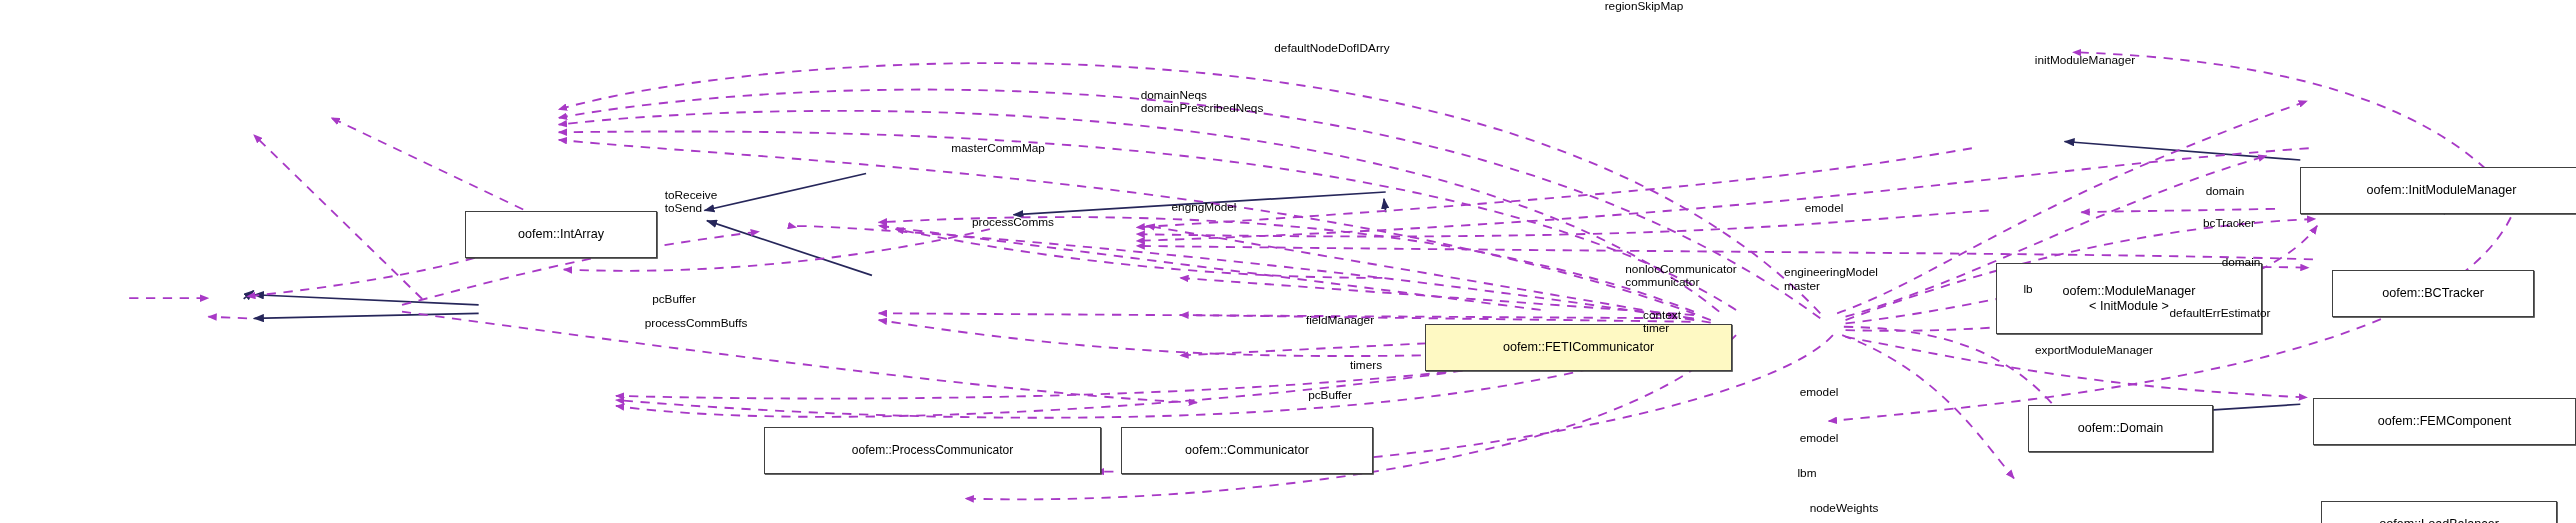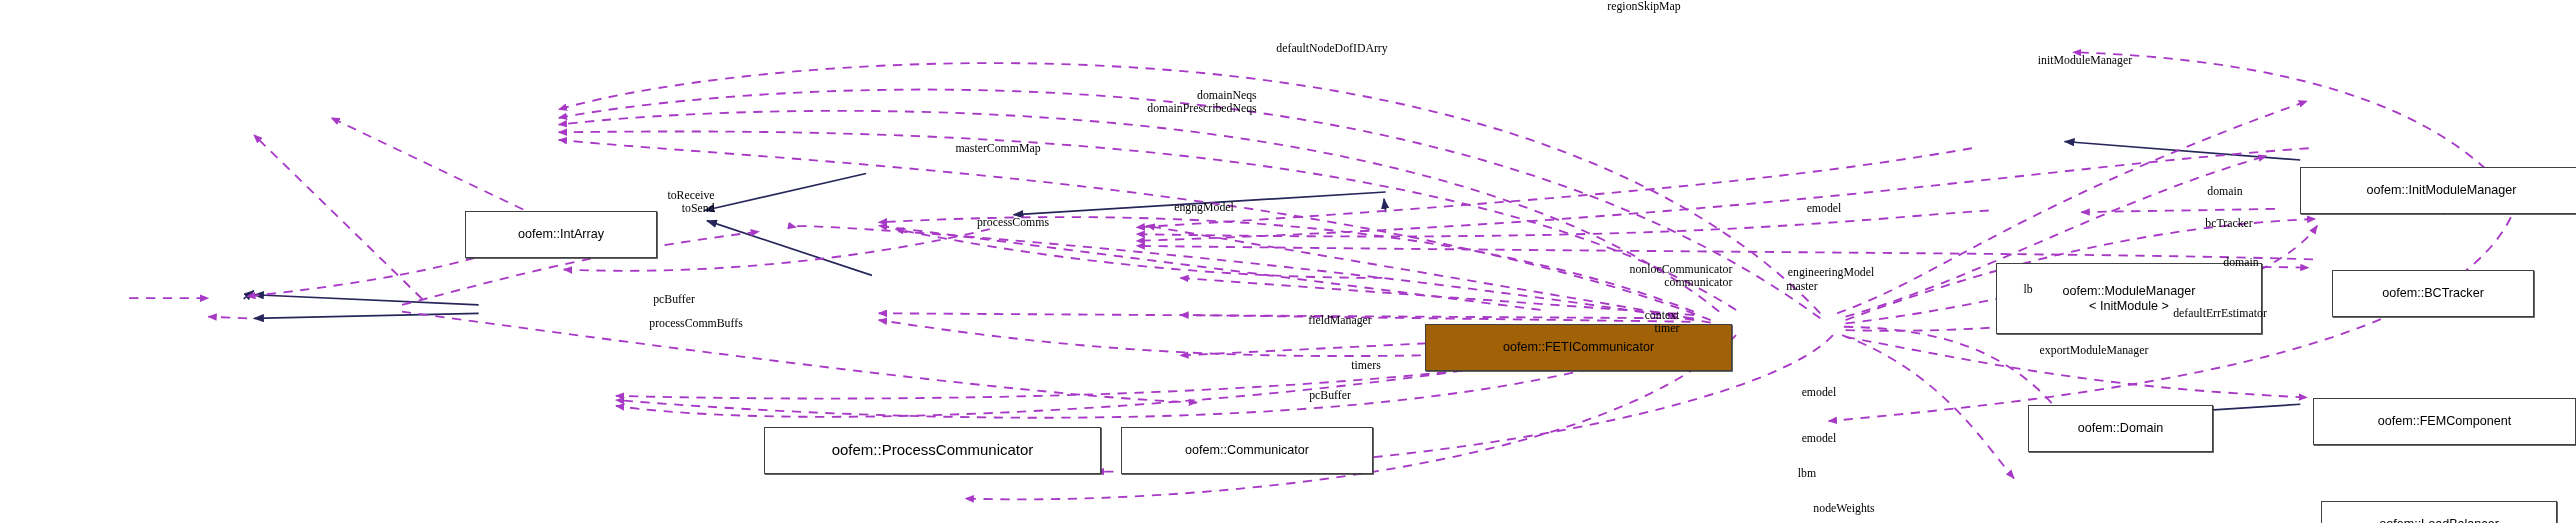--- a/index.html
+++ b/index.html
@@ -22,32 +22,31 @@
     line-height:1.08;
     display:flex;
     align-items:center;
     justify-content:center;
     text-align:center;
     white-space:pre;
     box-shadow:0.8px 0.8px 0 0 #404040;
     z-index:5;
     padding:0 5px;
   }
-  .node.current{background:#a16207;}
+  .node.current{background:#fef9c3;}
   .node.two-line{line-height:1.14;}
   .edge-label{
     position:absolute;
     font-size:11.8px;
     color:#000000;
     white-space:pre;
-    text-align:right;
+    text-align:left;
     line-height:1.12;
     z-index:6;
     transform:translateX(-50%);
-    font-family:Liberation Serif, serif;
   }
 </style>
 </head>
 <body>
 
 <div id="stage">
   <svg id="edges" viewBox="0 0 3056 621" xmlns="http://www.w3.org/2000/svg">
     <defs>
       <marker id="arrU" markerWidth="11" markerHeight="9" refX="10" refY="4.5" orient="auto" markerUnits="userSpaceOnUse">
         <path d="M0,0 L11,4.5 L0,9 z" fill="#a839c6"></path>
@@ -110,21 +109,21 @@
       <path d="M500,355 L300,160"></path>
       <path d="M476,362 C600,330 700,300 900,275"></path>
       <path d="M476,370 C700,400 1200,470 1420,478"></path>
       <path d="M656,266 L392,140"></path>
       <path d="M656,272 C600,300 500,330 292,352"></path>
       <path d="M152,354 L246,354"></path>
       <path d="M292,378 L246,376"></path>
     </g>
   </svg>
 <div class="node" style="left: 465px; top: 211px; width: 192px; height: 47px; font-size: 12.6px;">oofem::IntArray</div>
-    <div class="node" style="left: 764px; top: 427px; width: 337px; height: 47px; font-size: 15px;">oofem::ProcessCommunicator</div>
+    <div class="node" style="left: 764px; top: 427px; width: 337px; height: 47px; font-size: 12px;">oofem::ProcessCommunicator</div>
     <div class="node" style="left: 1121px; top: 427px; width: 252px; height: 47px; font-size: 12.6px;">oofem::Communicator</div>
     <div class="node current" style="left: 1425px; top: 324px; width: 307px; height: 47px; font-size: 12.6px;">oofem::FETICommunicator</div>
     <div class="node two-line" style="left: 1996px; top: 263px; width: 266px; height: 71px; font-size: 12.6px;">oofem::ModuleManager
 &lt; InitModule &gt;</div>
     <div class="node" style="left: 2028px; top: 405px; width: 185px; height: 47px; font-size: 12.6px;">oofem::Domain</div>
     <div class="node" style="left: 2300px; top: 167px; width: 283px; height: 47px; font-size: 12.6px;">oofem::InitModuleManager</div>
     <div class="node" style="left: 2332px; top: 270px; width: 202px; height: 47px; font-size: 12.6px;">oofem::BCTracker</div>
     <div class="node" style="left: 2313px; top: 398px; width: 263px; height: 47px; font-size: 12.6px;">oofem::FEMComponent</div>
     <div class="node" style="left: 2321px; top: 501px; width: 236px; height: 47px; font-size: 12.6px;">oofem::LoadBalancer</div>
     <div class="edge-label" style="left: 1644px; top: 0px;">regionSkipMap</div>

